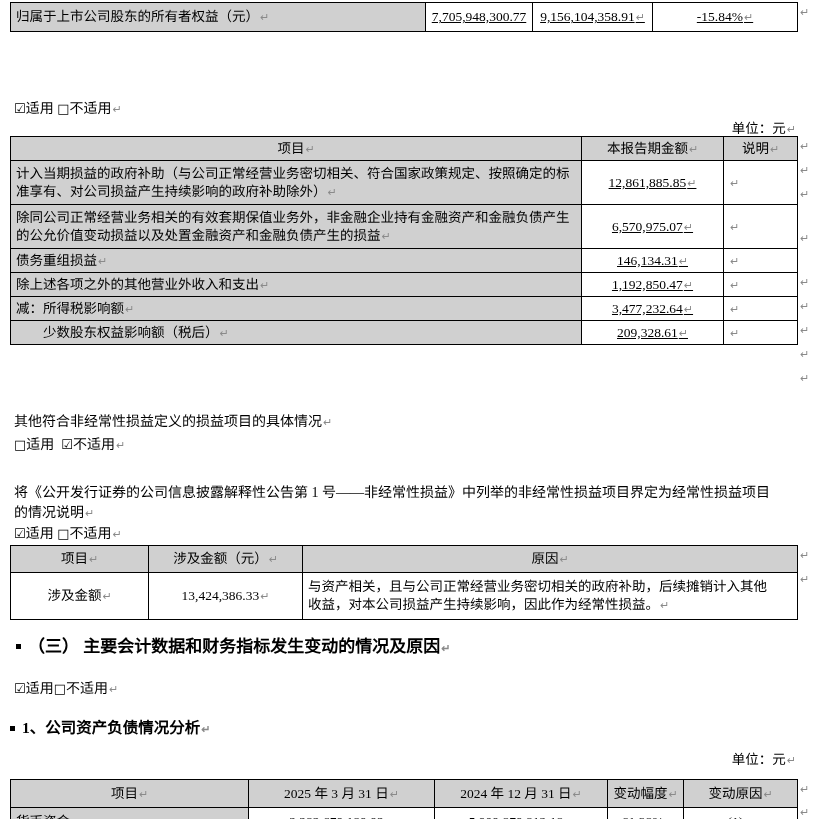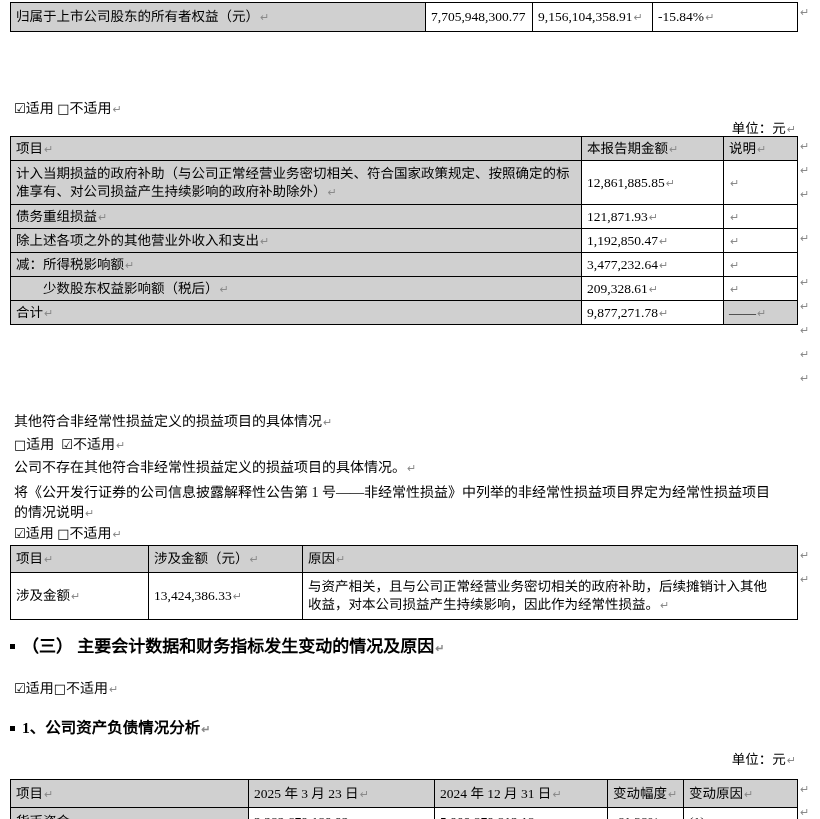--- a/index.html
+++ b/index.html
@@ -32,22 +32,22 @@
   table.doc-table td,
   table.doc-table th {
     border: 1px solid #000000;
     padding: 2px 5px;
     vertical-align: middle;
     font-weight: normal;
     word-break: break-all;
   }
   .shade { background: #d0d0d0; }
   .white { background: #ffffff; }
-  .ctr  { text-align: left; }
-  .rgt  { text-align: left; }
+  .ctr  { text-align: center; }
+  .rgt  { text-align: center; text-decoration: underline; }
   .lft  { text-align: left; }
 
   
   .pc {
     color: #8a8a8a;
     font-family: "Liberation Sans", sans-serif;
     font-size: 11px;
     padding-left: 1px;
     vertical-align: baseline;
   }
@@ -185,24 +185,29 @@
         <td class="shade ctr"><span>说明</span><span class="pc">↵</span></td>
       </tr>
 
 
       <tr class="r2">
         <td class="shade lft"><span>计入当期损益的政府补助（与公司正常经营业务密切相关、符合国家政策规定、按照确定的标准享有、对公司损益产生持续影响的政府补助除外）</span><span class="pc">↵</span></td>
         <td class="white rgt amt"><span>12,861,885.85</span><span class="pc">↵</span></td>
         <td class="white lft"><span class="pc">↵</span></td>
       </tr>
 
+      <tr class="r2">
+        <td class="shade lft"><span>除同公司正常经营业务相关的有效套期保值业务外，非金融企业持有金融资产和金融负债产生的公允价值变动损益以及处置金融资产和金融负债产生的损益</span><span class="pc">↵</span></td>
+        <td class="white rgt amt"><span>6,570,975.07</span><span class="pc">↵</span></td>
+        <td class="white lft"><span class="pc">↵</span></td>
+      </tr>
 
       <tr class="r1">
         <td class="shade lft"><span>债务重组损益</span><span class="pc">↵</span></td>
-        <td class="white rgt amt"><span>121,871.93</span><span class="pc">↵</span></td>
+        <td class="white rgt amt"><span>146,134.31</span><span class="pc">↵</span></td>
         <td class="white lft"><span class="pc">↵</span></td>
       </tr>
 
       <tr class="r1">
         <td class="shade lft"><span>除上述各项之外的其他营业外收入和支出</span><span class="pc">↵</span></td>
         <td class="white rgt amt"><span>1,192,850.47</span><span class="pc">↵</span></td>
         <td class="white lft"><span class="pc">↵</span></td>
       </tr>
 
       <tr class="r1">
@@ -210,40 +215,32 @@
         <td class="white rgt amt"><span>3,477,232.64</span><span class="pc">↵</span></td>
         <td class="white lft"><span class="pc">↵</span></td>
       </tr>
 
       <tr class="r1">
         <td class="shade lft"><span>　　少数股东权益影响额（税后）</span><span class="pc">↵</span></td>
         <td class="white rgt amt"><span>209,328.61</span><span class="pc">↵</span></td>
         <td class="white lft"><span class="pc">↵</span></td>
       </tr>
 
-      <tr class="r1">
-        <td class="shade ctr"><span>合计</span><span class="pc">↵</span></td>
-        <td class="white rgt amt"><span>9,877,271.78</span><span class="pc">↵</span></td>
-        <td class="shade ctr"><span>——</span><span class="pc">↵</span></td>
-      </tr>
     </tbody>
   </table>
 
   <div class="para" style="left:14px; top:412px;">
     <span>其他符合非经常性损益定义的损益项目的具体情况</span><span class="pc">↵</span>
   </div>
 
   <div class="para" style="left:14px; top:435px;">
     <span class="chk">□</span><span>适用</span>
     &nbsp;<span class="chk">☑</span><span>不适用</span><span class="pc">↵</span>
   </div>
 
-  <div class="para" style="left:14px; top:458px;">
-    <span>公司不存在其他符合非经常性损益定义的损益项目的具体情况。</span><span class="pc">↵</span>
-  </div>
 
   <div class="para" style="left:14px; top:483px;">
     <span>将《公开发行证券的公司信息披露解释性公告第 1 号——非经常性损益》中列举的非经常性损益项目界定为经常性损益项目</span>
   </div>
   <div class="para" style="left:14px; top:503px;">
     <span>的情况说明</span><span class="pc">↵</span>
   </div>
 
   <div class="para" style="left:14px; top:524px;">
     <span class="chk">☑</span><span>适用</span>
@@ -263,21 +260,21 @@
         <td class="shade ctr"><span>原因</span><span class="pc">↵</span></td>
       </tr>
       <tr>
         <td class="white ctr" style="height:42px"><span>涉及金额</span><span class="pc">↵</span></td>
         <td class="white ctr"><span>13,424,386.33</span><span class="pc">↵</span></td>
         <td class="white lft"><span>与资产相关，且与公司正常经营业务密切相关的政府补助，后续摊销计入其他</span><br><span>收益，对本公司损益产生持续影响，因此作为经常性损益。</span><span class="pc">↵</span></td>
       </tr>
     </tbody>
   </table>
 
-  <div class="heading h-sec" style="left:10px; top:632px;">
+  <div class="heading h-sec" style="left:16px; top:632px;">
     <span class="bullet"></span><span>（三） 主要会计数据和财务指标发生变动的情况及原因</span><span class="pc">↵</span>
   </div>
 
   <div class="para" style="left:14px; top:679px;">
     <span class="chk">☑</span><span>适用</span><span class="chk">□</span><span>不适用</span><span class="pc">↵</span>
   </div>
 
   <div class="heading h-sub" style="left:10px; top:715px;">
     <span class="bullet" style="vertical-align:2px;"></span><span>1、公司资产负债情况分析</span><span class="pc">↵</span>
   </div>
@@ -290,21 +287,21 @@
     <colgroup>
         <col class="c1">
         <col class="c2">
         <col class="c3">
         <col class="c4">
         <col class="c5">
       </colgroup>
     <tbody>
       <tr>
         <td class="shade ctr"><span>项目</span><span class="pc">↵</span></td>
-        <td class="shade ctr"><span>2025 年 3 月 23 日</span><span class="pc">↵</span></td>
+        <td class="shade ctr"><span>2025 年 3 月 31 日</span><span class="pc">↵</span></td>
         <td class="shade ctr"><span>2024 年 12 月 31 日</span><span class="pc">↵</span></td>
         <td class="shade ctr"><span>变动幅度</span><span class="pc">↵</span></td>
         <td class="shade ctr"><span>变动原因</span><span class="pc">↵</span></td>
       </tr>
       <tr>
         <td class="shade lft"><span>货币资金</span><span class="pc">↵</span></td>
         <td class="white rgt"><span>2,282,679,189.92</span><span class="pc">↵</span></td>
         <td class="white rgt"><span>5,909,879,812.18</span><span class="pc">↵</span></td>
         <td class="white rgt"><span>-61.38%</span><span class="pc">↵</span></td>
         <td class="white ctr"><span>(1)</span><span class="pc">↵</span></td>

